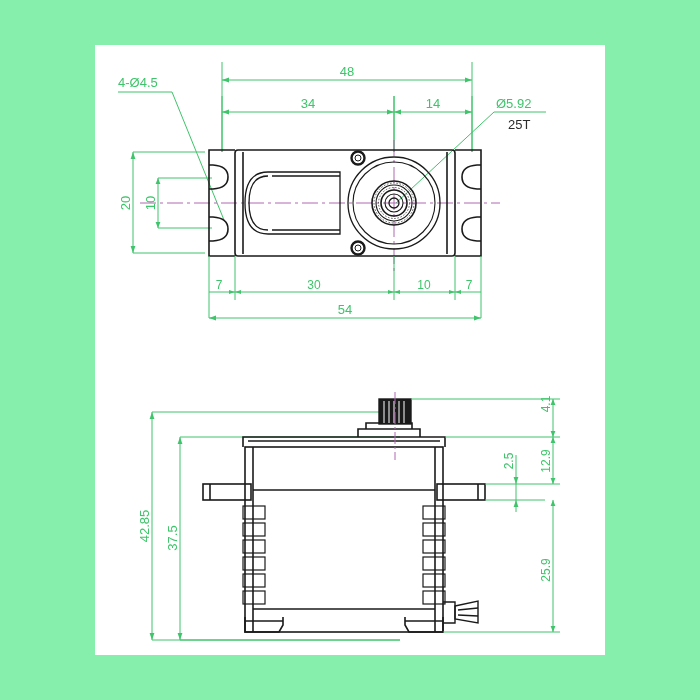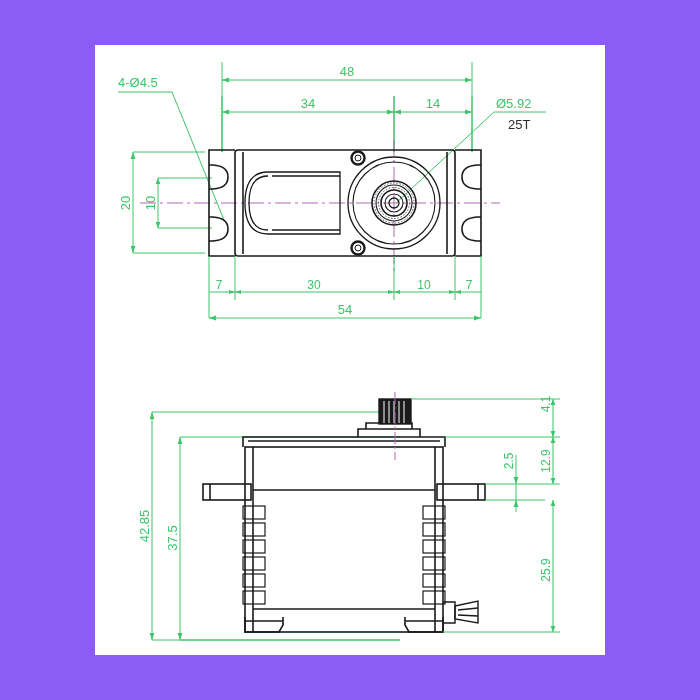--- a/index.html
+++ b/index.html
@@ -8,21 +8,21 @@
     background: #d2d2d2;
     width: 700px;
     height: 700px;
     overflow: hidden;
     font-family: "Liberation Sans", sans-serif;
   }
   #app {
     position: relative;
     width: 700px;
     height: 700px;
-    background: #8b5cf6;
+    background: #86efac;
   }
   #sheet {
     position: absolute;
     left: 95px;
     top: 45px;
     width: 510px;
     height: 610px;
     background: #ffffff;
   }
   #drawing {

